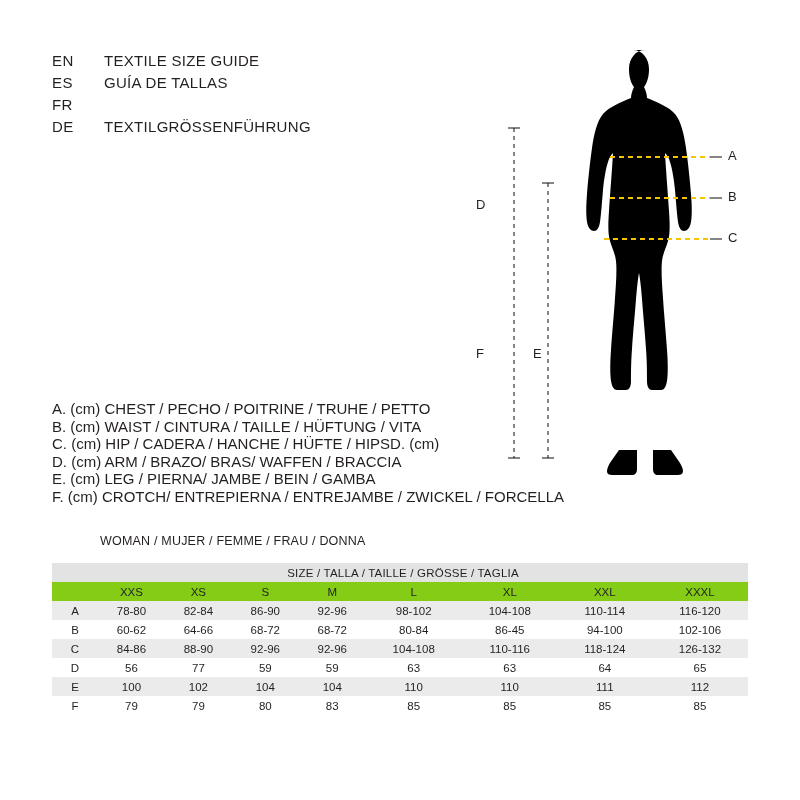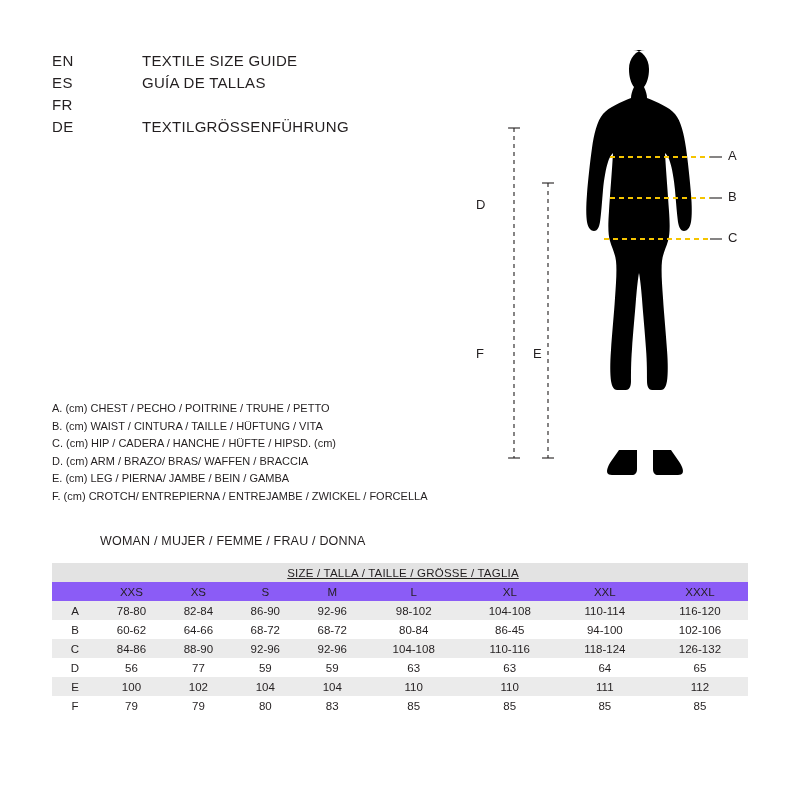--- a/index.html
+++ b/index.html
@@ -20,41 +20,40 @@
   .titles {
     position: absolute;
     left: 52px; top: 50px;
     width: 420px;
   }
   .title-row {
     display: flex;
     align-items: flex-end;
     line-height: 22px;
     height: 22px;
-    gap: 38px;
   }
   .title-lang {
     width: 52px;
     font-size: 15px;
     letter-spacing: 0.4px;
   }
   .title-text {
     font-size: 15px;
     letter-spacing: 0.3px;
     white-space: nowrap;
   }
 
   
   .legend {
     position: absolute;
     left: 52px; top: 400px;
     width: 470px;
   }
   .legend-line {
-    font-size: 11px;
+    font-size: 15px;
     line-height: 17.6px;
     white-space: nowrap;
   }
   .legend-woman {
     position: absolute;
     left: 52px; top: 534px;
     font-size: 12.5px;
     letter-spacing: 0.2px;
     margin-left: 48px;
   }
@@ -72,37 +71,36 @@
     height: 19px;
     font-weight: normal;
     text-align: center;
     vertical-align: middle;
   }
   .row-head td {
     background: #e3e3e3;
     height: 20px;
     text-align: left;
     font-size: 11.5px;
-    text-decoration: underline;
   }
   .row-head td.head-label {
     padding-left: 6px;
     letter-spacing: 0.2px;
   }
   tr.shaded td { background: #ebebeb; }
   tr.plain td { background: #ffffff; }
   td.rowlabel {
     text-align: left;
     padding-left: 6px;
     width: 46px;
   }
   td.colhead {
     font-size: 11.5px;
   }
-  .row-cols td { background: #8b5cf6; }
+  .row-cols td { background: #84cc16; }
 
   
   #figure-area {
     position: absolute;
     left: 470px; top: 20px;
     width: 320px; height: 520px;
   }
   #figure-area svg { display: block; }
 
   .fig-letter {

